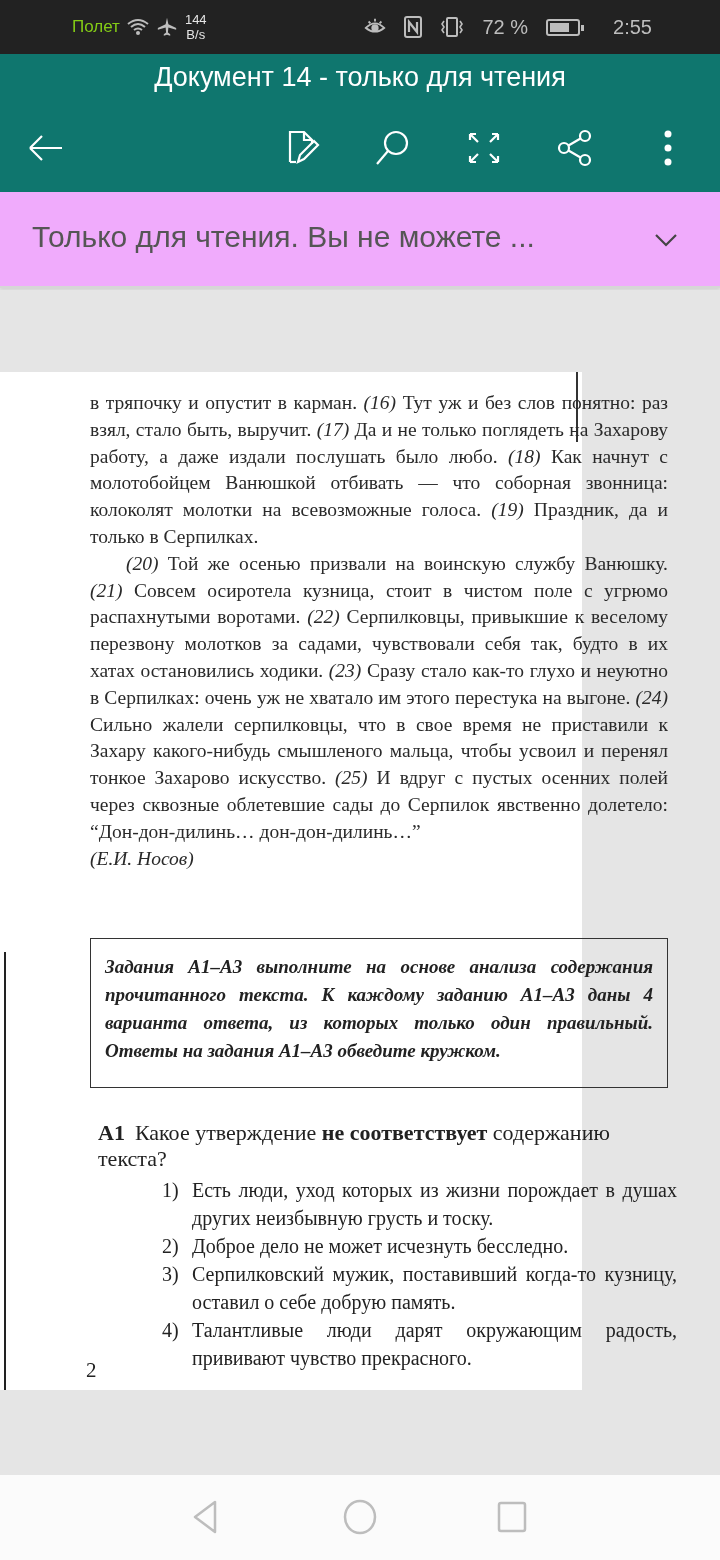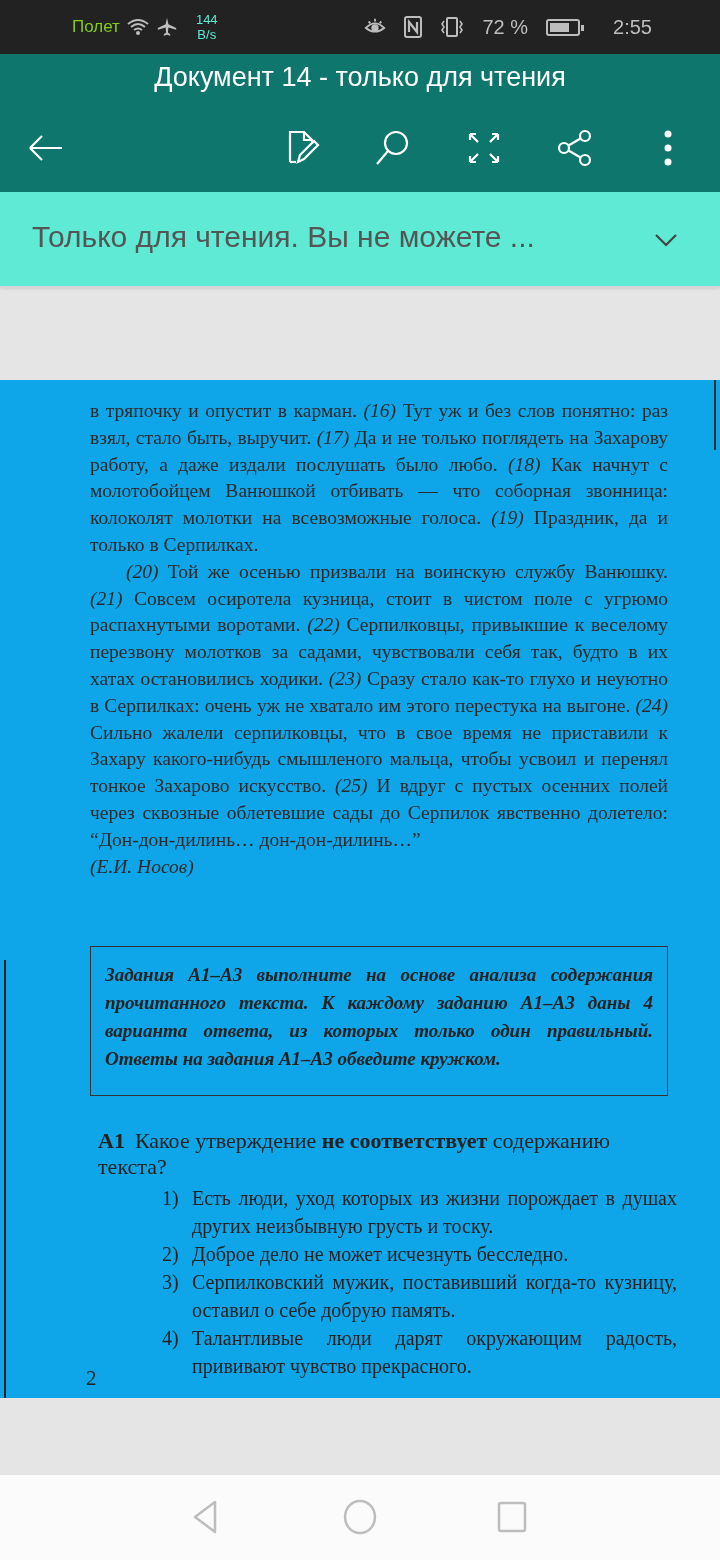--- a/index.html
+++ b/index.html
@@ -3,41 +3,41 @@
 <meta charset="utf-8">
 <style>
   * { box-sizing: border-box; margin: 0; padding: 0; }
   html, body { width: 720px; height: 1560px; overflow: hidden; background: #e5e5e5; }
   body { position: relative; font-family: "Liberation Sans", sans-serif; }
 
   
   .status-bar { position: absolute; left: 0; top: 0; width: 720px; height: 54px; background: #222222; color: #bdbdbd; }
   .sb-left { position: absolute; left: 72px; top: 0; height: 54px; display: flex; align-items: center; gap: 6px; }
   .sb-carrier { font-size: 17px; color: #84cc16; }
-  .sb-speed { display: flex; flex-direction: column; align-items: center; font-size: 13px; line-height: 15px; color: #5eead4; margin-left: 12px; }
+  .sb-speed { display: flex; flex-direction: column; align-items: center; font-size: 13px; line-height: 15px; color: #e5e5e5; margin-left: 1px; }
   .sb-right { position: absolute; right: 68px; top: 0; height: 54px; display: flex; align-items: center; gap: 18px; font-size: 20px; color: #bdbdbd; }
   .sb-icon { display: inline-flex; align-items: center; justify-content: center; }
   .battery { width: 34px; height: 17px; border: 2px solid #bdbdbd; border-radius: 3px; position: relative; display: inline-block; }
   .battery::after { content: ""; position: absolute; right: -6px; top: 4px; width: 3px; height: 6px; background: #bdbdbd; }
   .battery-fill { position: absolute; left: 2px; top: 2px; bottom: 2px; background: #bdbdbd; }
 
   
   .app-bar { position: absolute; left: 0; top: 54px; width: 720px; height: 138px; background: #0f766e; }
   .app-title { position: absolute; left: 0; right: 0; top: 8px; text-align: center; font-size: 27px; color: #ffffff; }
   .toolbar-btn { position: absolute; top: 70px; width: 48px; height: 48px; display: flex; align-items: center; justify-content: center; cursor: pointer; }
   .toolbar-btn svg { stroke: #ffffff; fill: none; stroke-width: 2.2; }
 
   
-  .banner { position: absolute; left: 0; top: 192px; width: 720px; height: 96px; background: #5eead4; border-bottom: 2px solid #d6d6d6; box-shadow: 0 2px 3px rgba(0,0,0,0.08); }
+  .banner { position: absolute; left: 0; top: 192px; width: 720px; height: 96px; background: #f0abfc; border-bottom: 2px solid #d6d6d6; box-shadow: 0 2px 3px rgba(0,0,0,0.08); }
   .banner-text { position: absolute; left: 32px; top: 28px; font-size: 30px; color: #555555; }
   .banner-chevron { position: absolute; right: 36px; top: 30px; width: 36px; height: 36px; display: flex; align-items: center; justify-content: center; cursor: pointer; }
 
   
   .viewport { position: absolute; left: 0; top: 290px; width: 720px; height: 1100px; background: #e5e5e5; }
-  .page { position: absolute; left: 0; top: 90px; width: 720px; height: 1018px; background: #0ea5e9; }
+  .page { position: absolute; left: 0; top: 82px; width: 582px; height: 1018px; background: #ffffff; }
   .page-edge-left { position: absolute; left: 4px; top: 580px; width: 2px; height: 438px; background: #222; }
   .page-edge-right { position: absolute; right: 4px; top: 0; width: 2px; height: 70px; background: #333; }
 
   .doc { position: absolute; left: 90px; top: 18px; width: 578px; font-family: "Liberation Serif", serif; color: #2a2a2a; font-size: 19.5px; }
   .para { line-height: 26.8px; text-align: justify; text-align-last: left; }
   .para .sn { font-style: italic; }
   .indent { text-indent: 36px; }
   .author { font-style: italic; line-height: 26.8px; margin-top: 0; }
 
   .task-box { position: absolute; left: 90px; top: 566px; width: 578px; height: 150px; border: 1.5px solid #333; padding: 14px 14px 0 14px; font-family: "Liberation Serif", serif; font-style: italic; font-weight: bold; font-size: 19px; line-height: 28px; color: #222; text-align: justify; text-align-last: left; }

